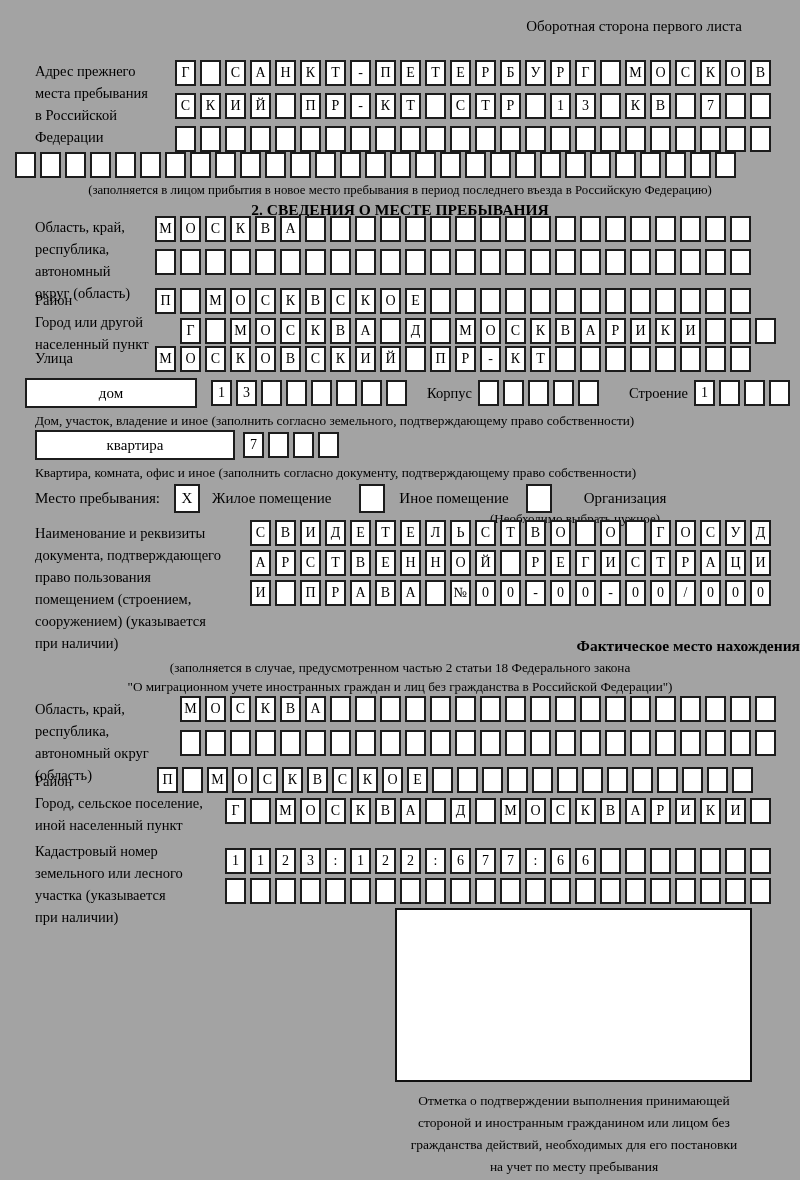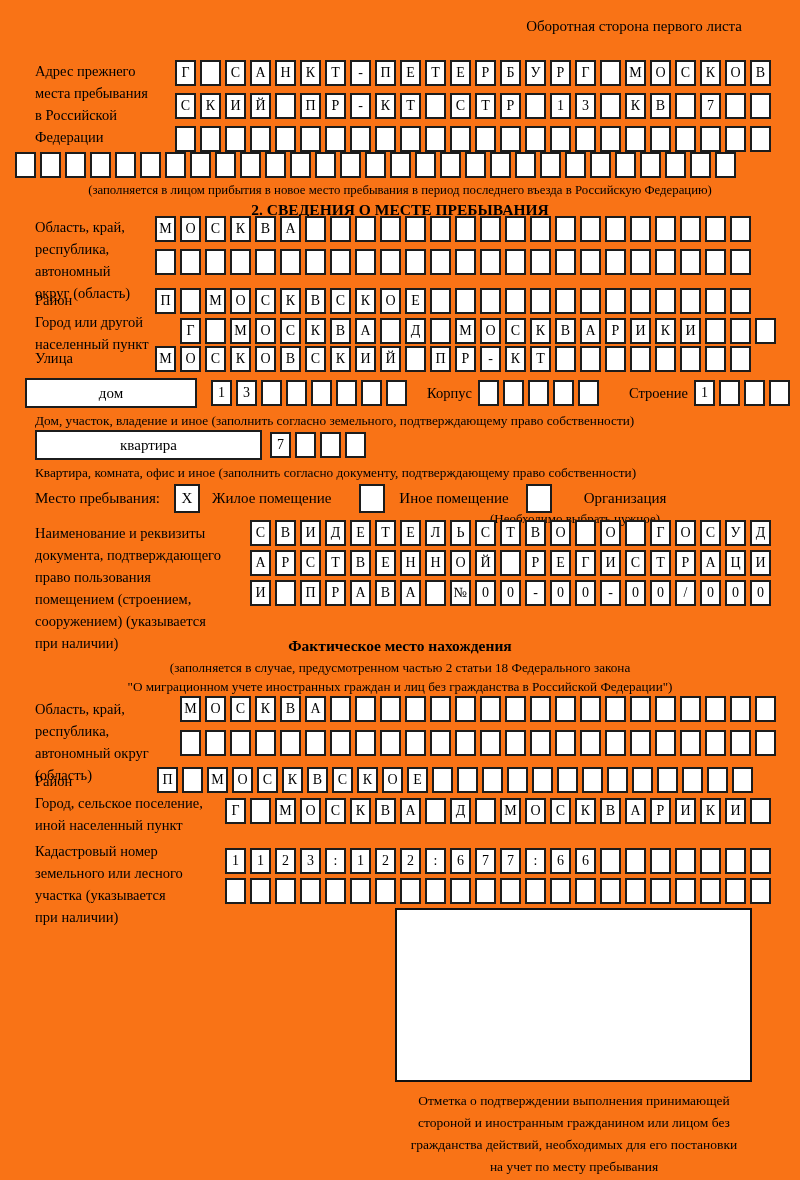--- a/index.html
+++ b/index.html
@@ -1,16 +1,16 @@
 <!DOCTYPE html>
 <html><head>
 <meta charset="utf-8">
 <style>
   html,body{margin:0;padding:0;background:#fff;}
-  .page{position:relative;width:800px;height:1180px;background:#f97316;overflow:hidden;
+  .page{position:relative;width:800px;height:1180px;background:#a3a3a3;overflow:hidden;
         font-family:"Liberation Serif","DejaVu Serif",serif;color:#000;}
   .cellrow{position:absolute;display:flex;}
   .cells{display:flex;}
   .cell{width:21px;height:26px;box-sizing:border-box;border:2px solid #1c1c1c;margin-right:4px;
         display:flex;align-items:center;justify-content:center;font-size:14px;line-height:1;
         background:#fff;}
   .label{position:absolute;font-size:14.5px;line-height:22px;white-space:pre-line;}
   .note{position:absolute;font-size:13px;line-height:16px;}
   .center{left:0;width:800px;text-align:center;}
   .title{position:absolute;font-weight:bold;font-size:15.5px;}
@@ -316,21 +316,21 @@
     <div class="cells" style="margin-left:6px;">
         <div class="cell">1</div>
         <div class="cell"></div>
         <div class="cell"></div>
         <div class="cell"></div>
       </div>
   </div>
   <div class="note" style="left:35px;top:413px;font-size:13.3px;">Дом, участок, владение и иное (заполнить согласно земельного, подтверждающему право собственности)</div>
 
   <div class="flexrow" style="left:35px;top:430px;">
-    <div class="labelbox" style="width:227px;">квартира</div>
+    <div class="labelbox" style="width:200px;">квартира</div>
     <div class="cells" style="margin-left:8px;">
         <div class="cell">7</div>
         <div class="cell"></div>
         <div class="cell"></div>
         <div class="cell"></div>
       </div>
   </div>
   <div class="note" style="left:35px;top:465px;font-size:13.3px;">Квартира, комната, офис и иное (заполнить согласно документу, подтверждающему право собственности)</div>
 
   <div class="flexrow" style="left:35px;top:484px;">
@@ -413,21 +413,21 @@
       <div class="cell">0</div>
       <div class="cell">-</div>
       <div class="cell">0</div>
       <div class="cell">0</div>
       <div class="cell">/</div>
       <div class="cell">0</div>
       <div class="cell">0</div>
       <div class="cell">0</div>
     </div>
 
-  <div class="title center" style="top:637px;font-size:15.5px;">Фактическое место нахождения</div>
+  <div class="title center" style="top:637px;font-size:15.5px;text-align:right;">Фактическое место нахождения</div>
   <div class="note center" style="top:660px;font-size:13.2px;">(заполняется в случае, предусмотренном частью 2 статьи 18 Федерального закона</div>
   <div class="note center" style="top:679px;font-size:13.2px;">"О миграционном учете иностранных граждан и лиц без гражданства в Российской Федерации")</div>
 
   <div class="label" style="left:35px;top:698px;">Область, край,
 республика,
 автономный округ
 (область)</div>
   <div class="cellrow" style="left:180px;top:696px;">
       <div class="cell">М</div>
       <div class="cell">О</div>

